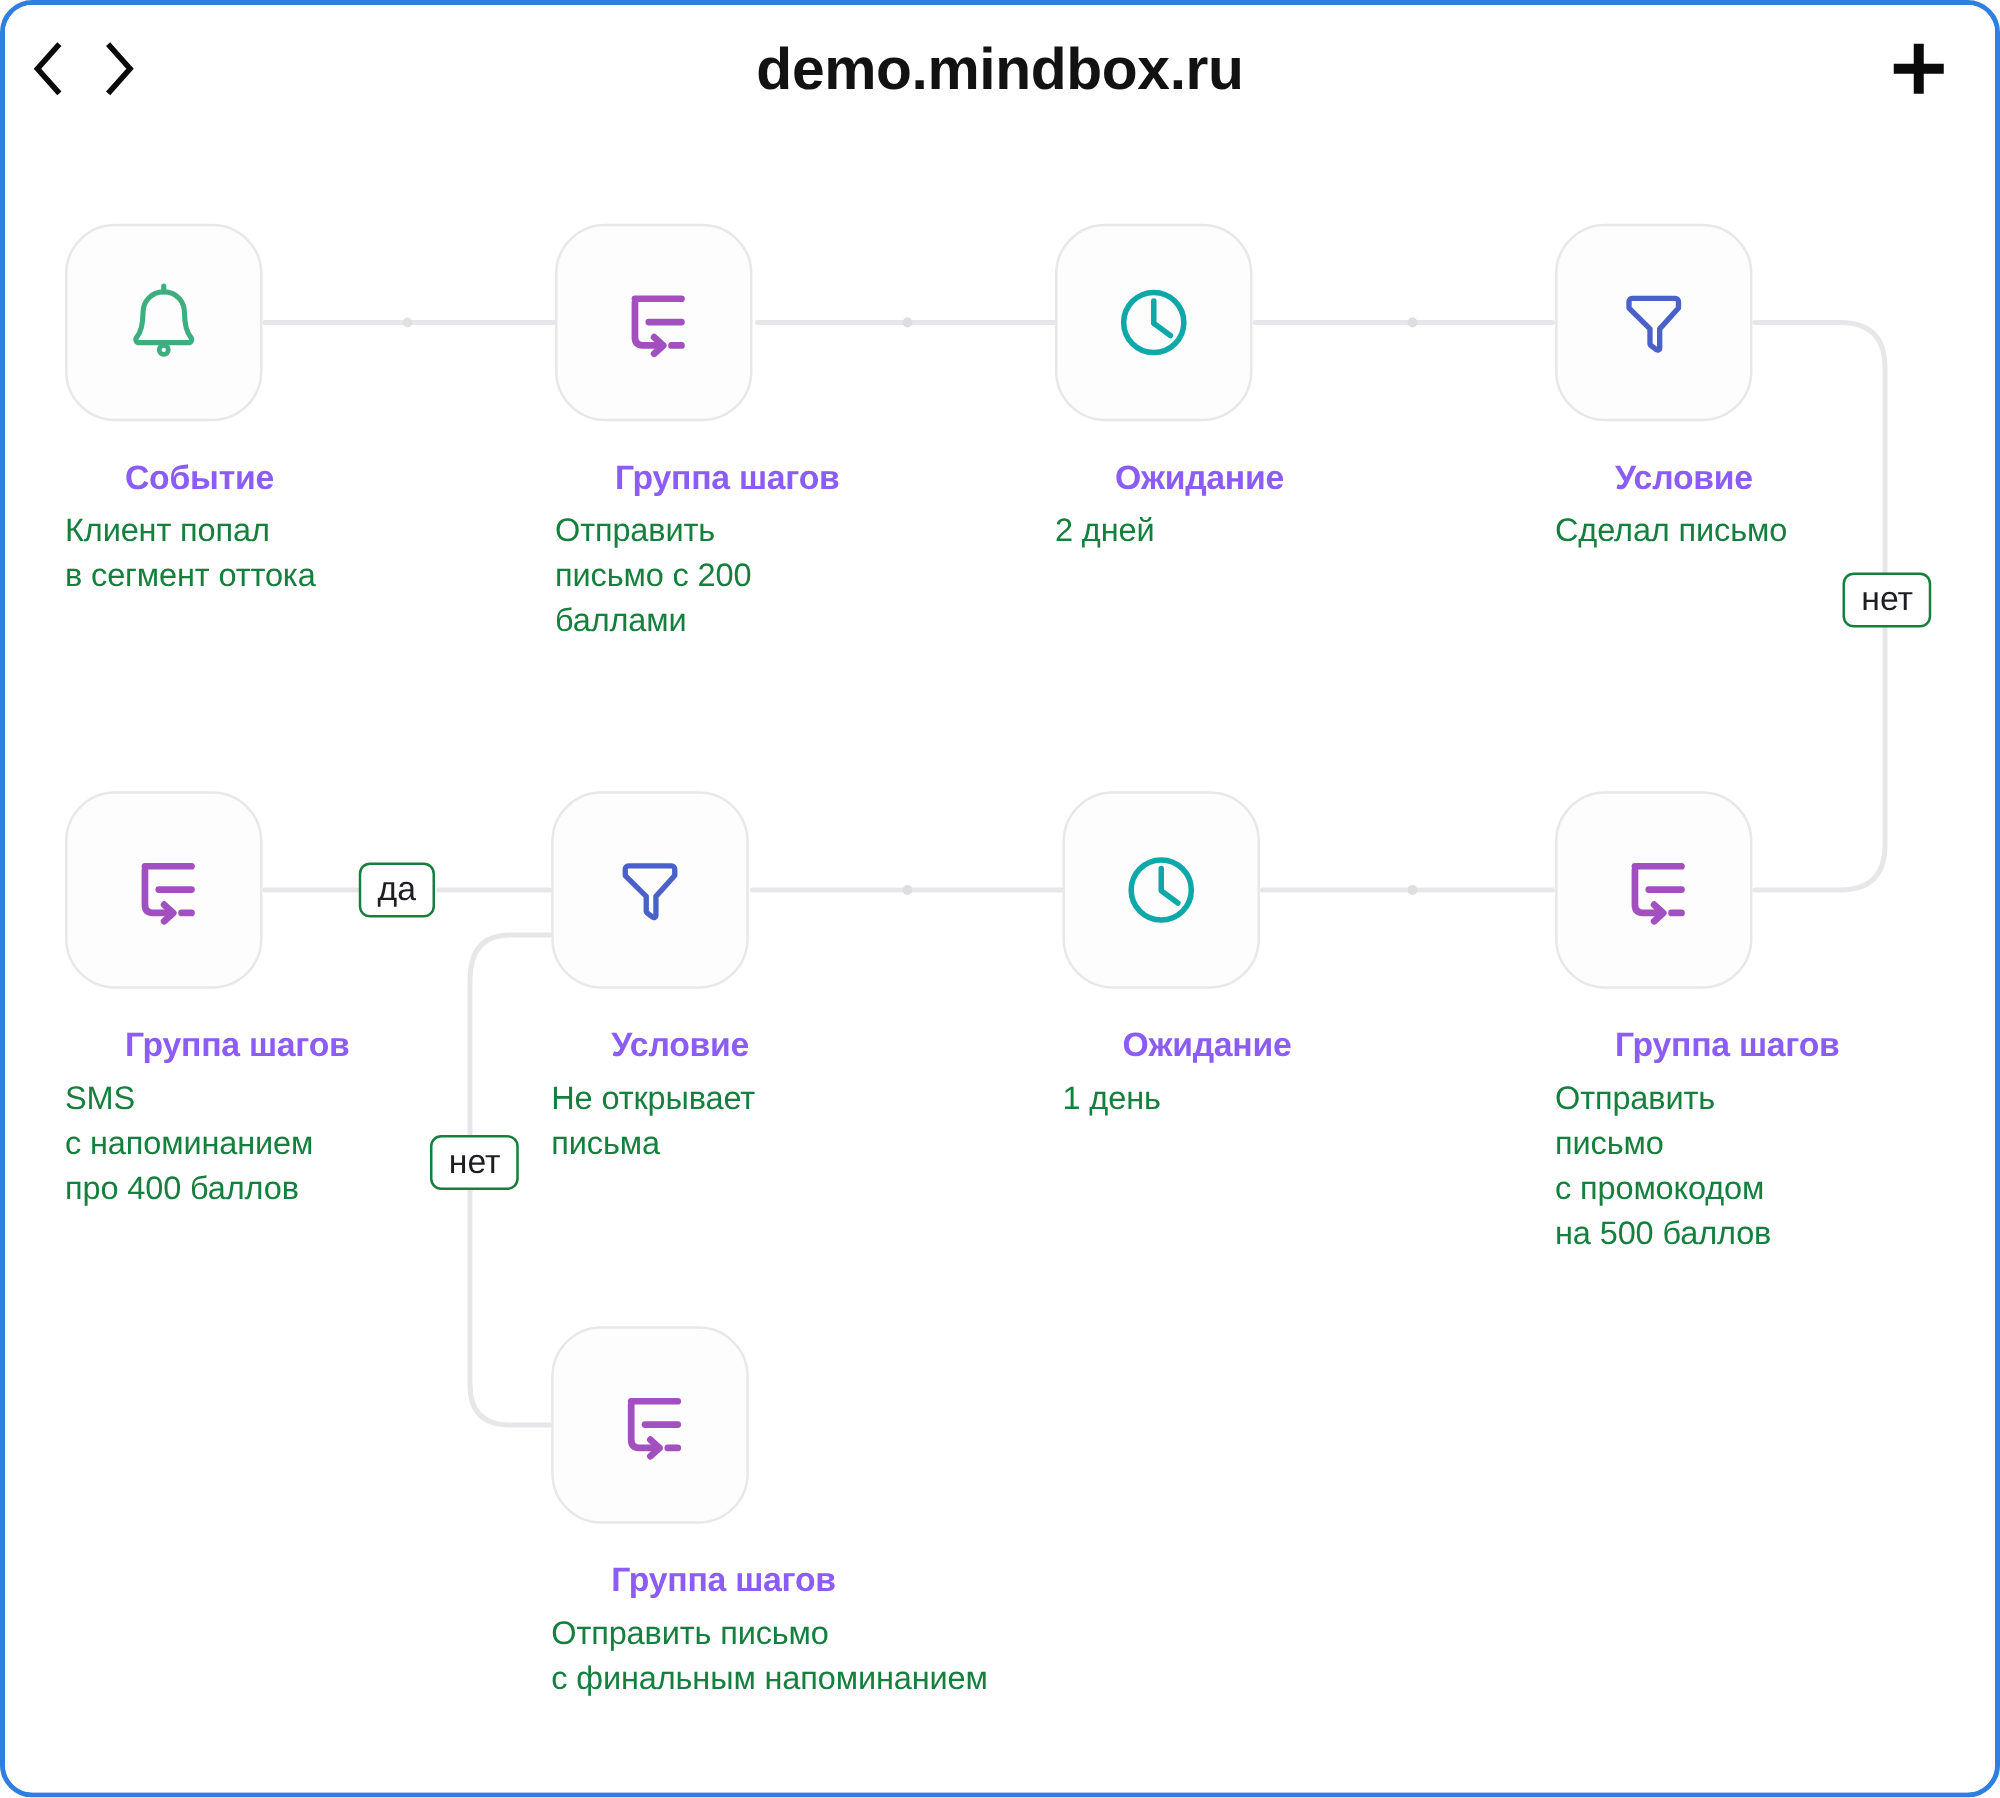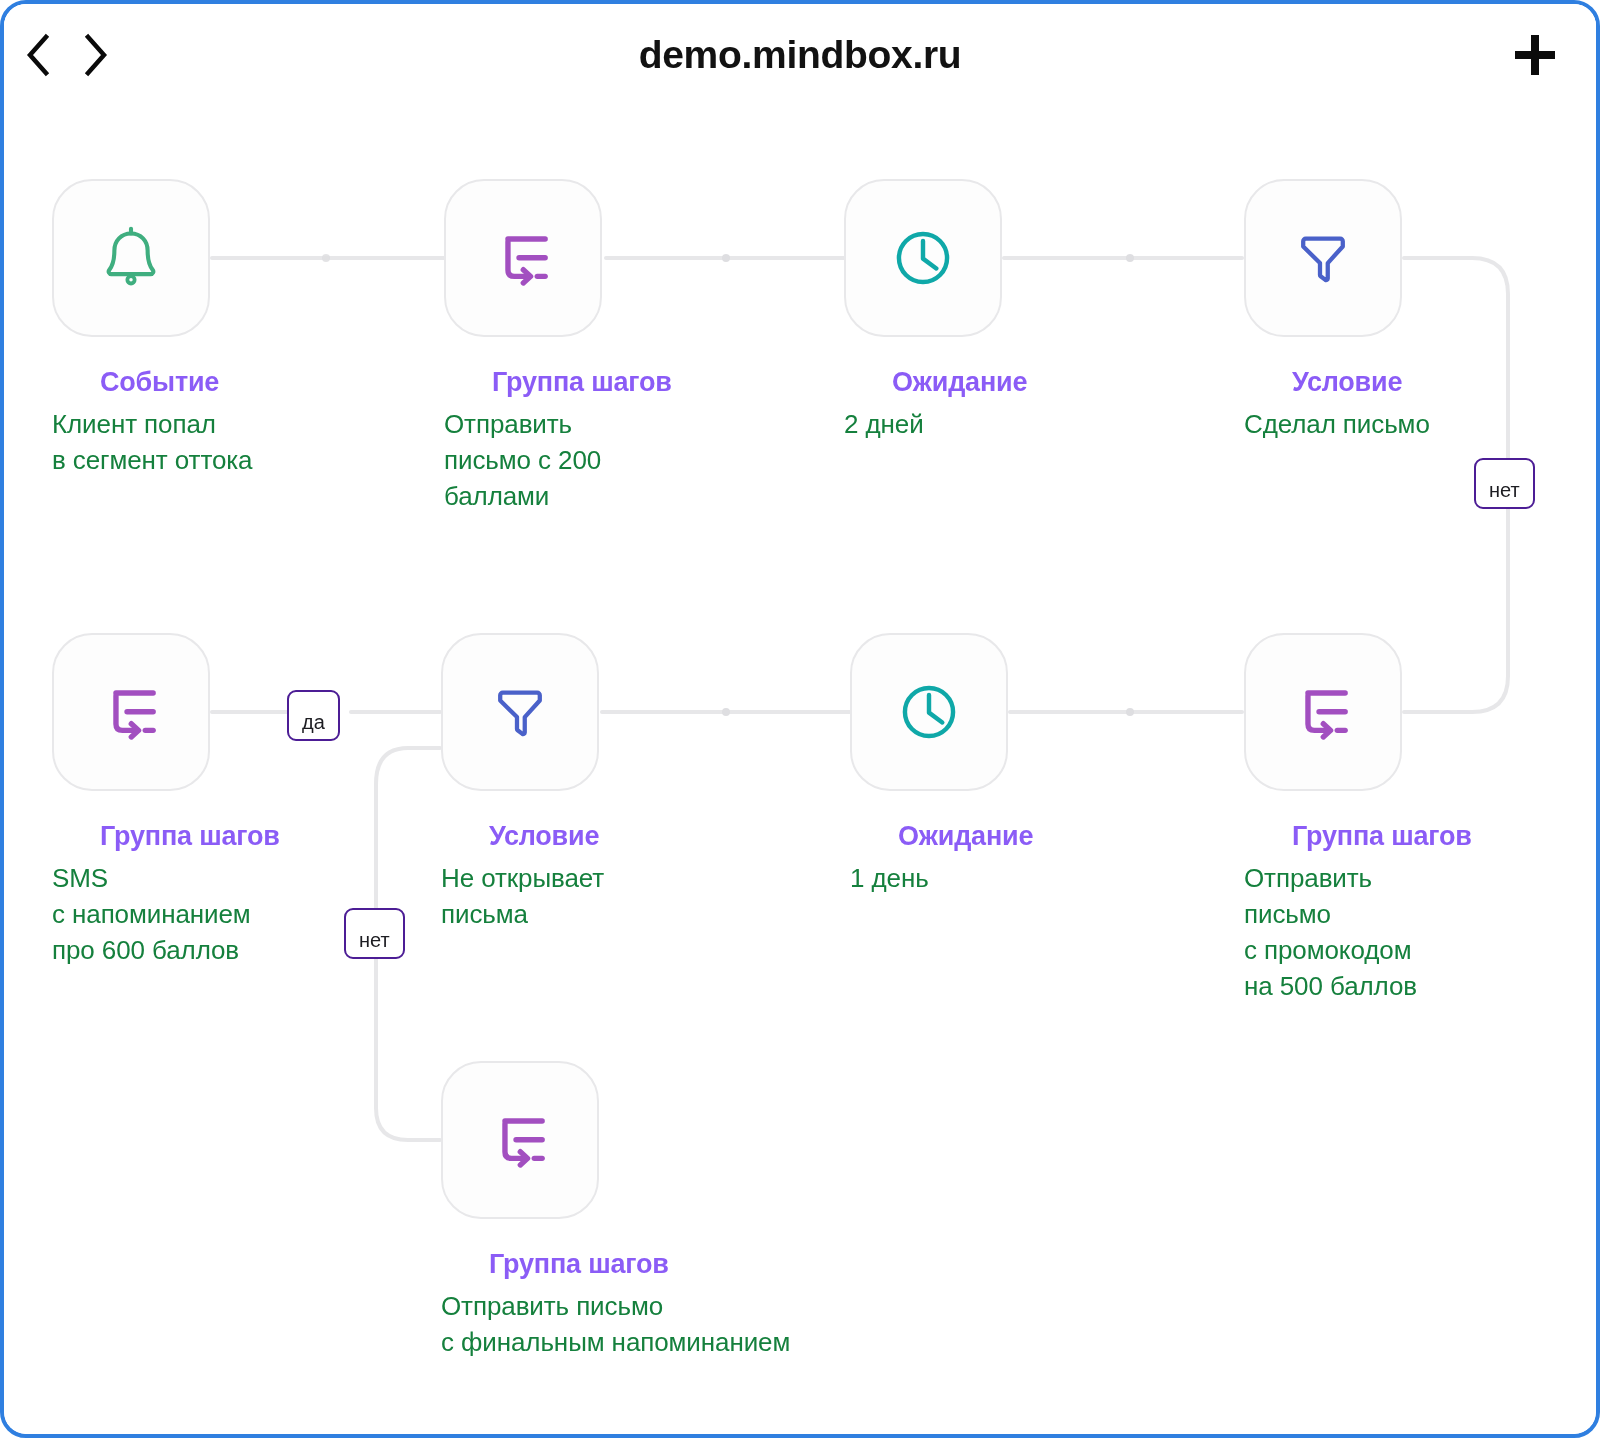--- a/index.html
+++ b/index.html
@@ -49,21 +49,21 @@
     width: 42px; height: 62px;
     display: flex; align-items: center; justify-content: center;
     cursor: pointer;
   }
   .navchev svg { display: block; }
   #page-title {
     position: absolute;
     left: 0; top: 20px;
     width: 100%;
     text-align: center;
-    font-size: 39px;
+    font-size: 47px;
     font-weight: 700;
     letter-spacing: -0.3px;
     color: #121212;
     line-height: 62px;
   }
   #plus-button {
     position: absolute;
     right: 30px; top: 20px;
     width: 62px; height: 62px;
     display: flex; align-items: center; justify-content: center;
@@ -116,26 +116,26 @@
     line-height: 1.38;
     letter-spacing: -0.1px;
     white-space: pre-line;
   }
   .node.wide { width: 340px; }
 
   
   .branch-label {
     position: absolute;
     background: #ffffff;
-    border: 2px solid #4c1d95;
+    border: 2px solid #15803d;
     border-radius: 9px;
-    font-size: 20px;
+    font-size: 27px;
     font-weight: 500;
     color: #1d1d22;
-    padding: 20px 13px 7px;
+    padding: 6px 13px 7px;
     line-height: 1;
     white-space: nowrap;
     cursor: pointer;
   }
 </style>
 </head>
 <body>
 
 <div id="frame">
  <div id="frame-inner">
@@ -255,21 +255,21 @@
             <line x1="21.5" y1="23.8" x2="38" y2="23.8"></line>
             <line x1="33" y1="35.6" x2="38" y2="35.6"></line>
             <path d="M14.5 13.8 V31.5 Q14.5 35.6 18.6 35.6 H27.8" stroke-linejoin="round"></path>
             <polyline points="24.2,31.4 28.8,35.6 24.2,39.8" stroke-linejoin="round"></polyline>
           </g>
         </svg>
       </div>
       <div class="node-title">Группа шагов</div>
       <div class="node-sub">SMS
 с напоминанием
-про 600 баллов</div>
+про 400 баллов</div>
     </div>
 
     <div class="branch-label" style="left:283px; top:582px;">да</div>
 
     <div class="node" style="left:437px; top:525px;">
       <div class="tile">
         <svg width="76" height="76" viewBox="0 0 48 48" aria-hidden="true">
           <path d="M11.5 13.4c0-.9.7-1.6 1.6-1.6h21.8c.9 0 1.6.7 1.6 1.6v3.3L27 27.2v9.8c0 .8-.9 1.2-1.5.8l-3-2.3a1 1 0 0 1-.4-.8v-7.5L11.5 16.7z" fill="none" stroke="#4a61c9" stroke-width="2.7" stroke-linejoin="round"></path>
         </svg>
       </div>

